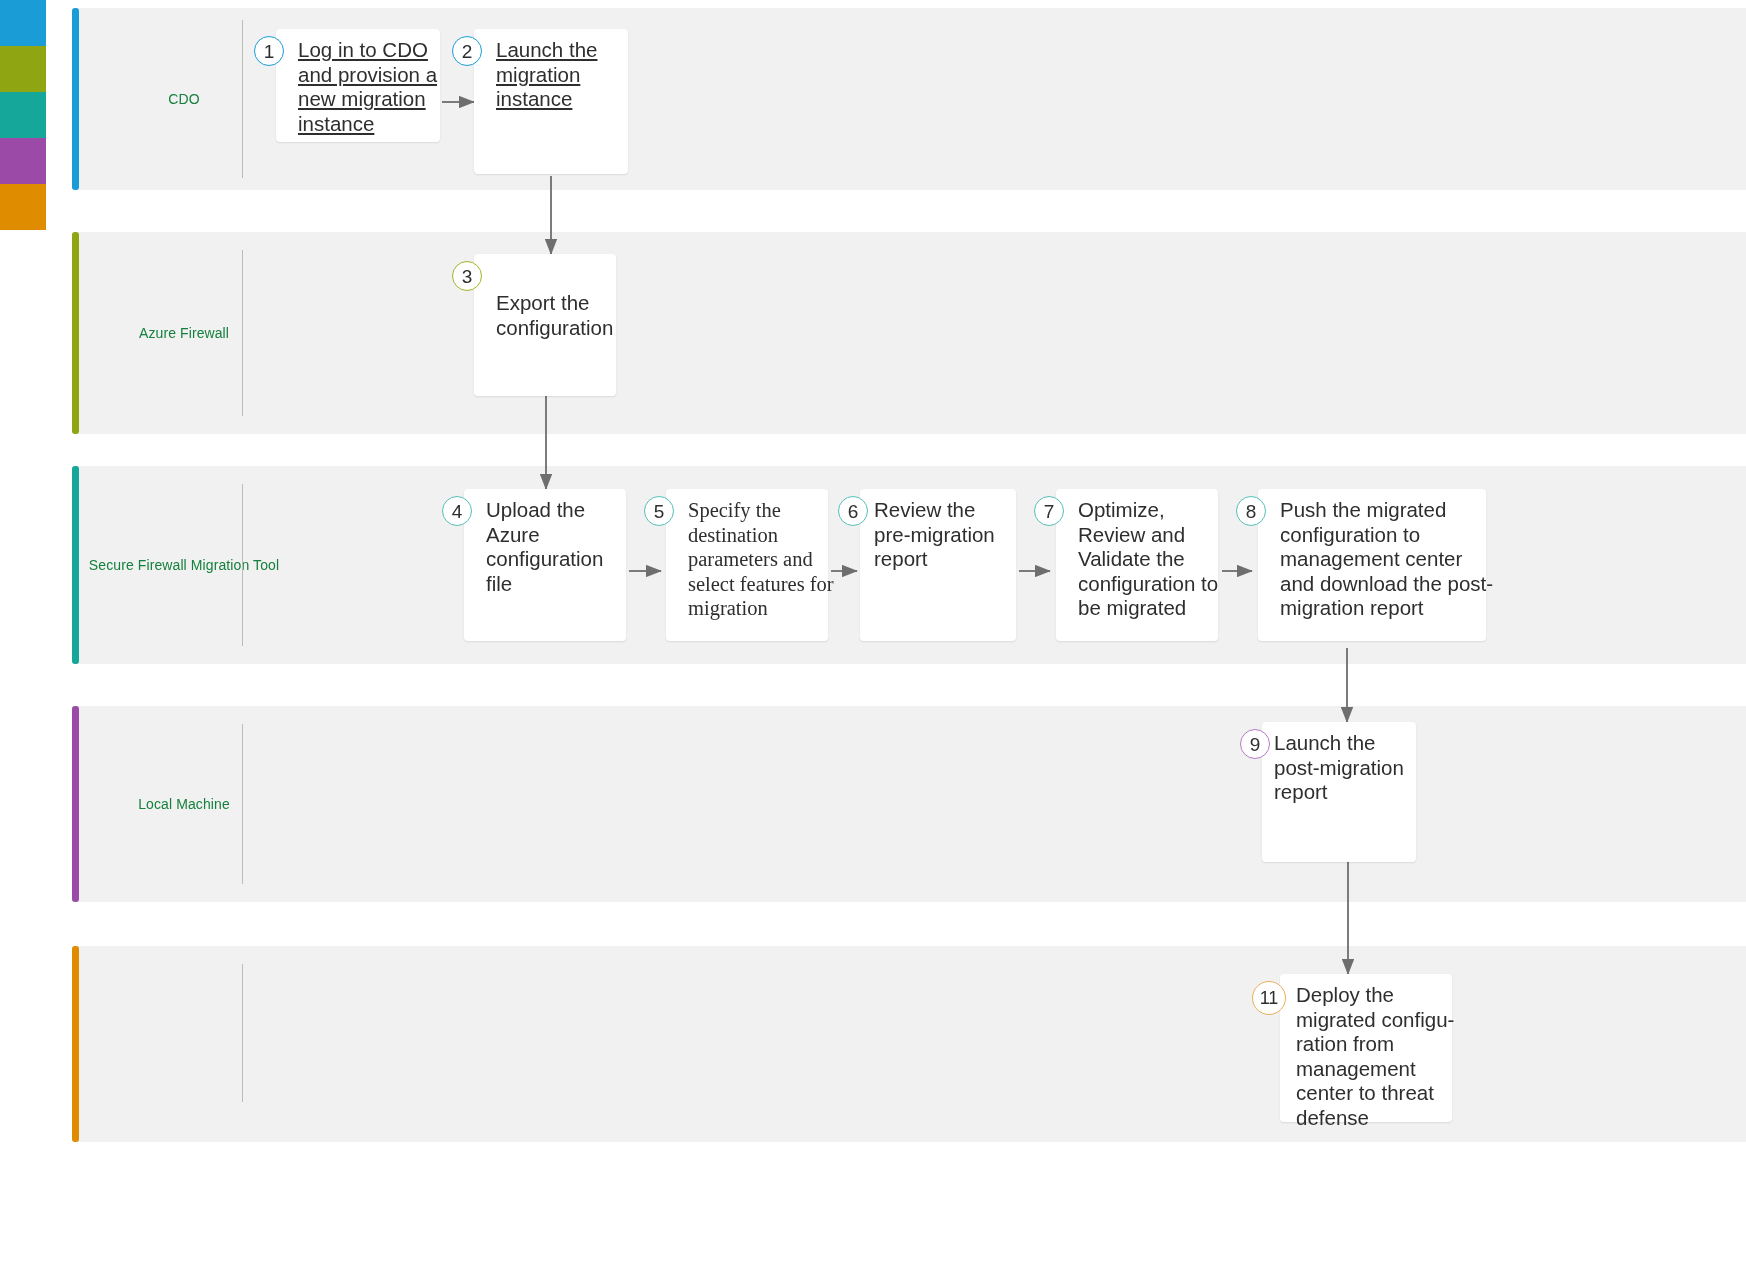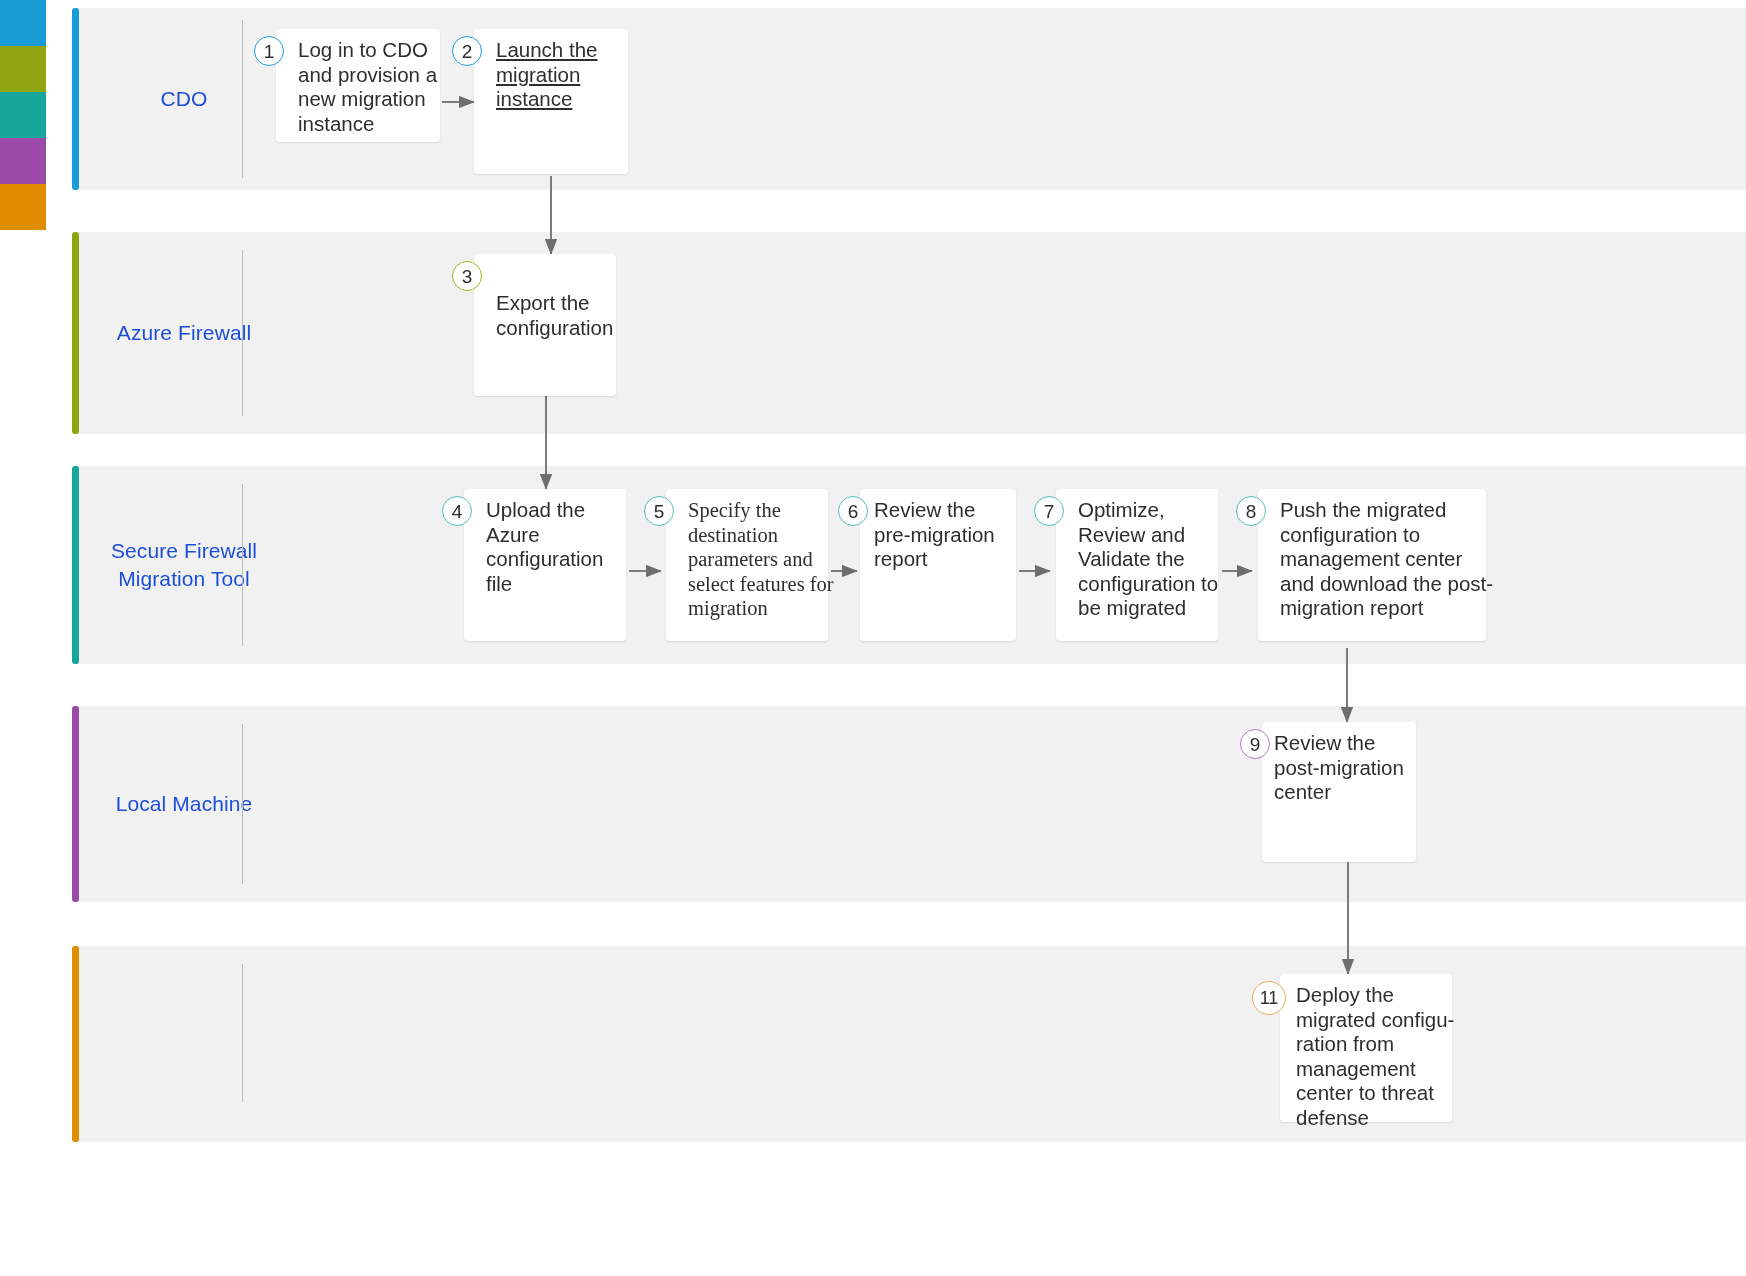--- a/index.html
+++ b/index.html
@@ -48,23 +48,23 @@
   .lane-label {
     position: absolute;
     left: 14px;
     top: 0;
     bottom: 0;
     width: 196px;
     display: flex;
     align-items: center;
     justify-content: center;
     text-align: center;
-    font-size: 21px;
+    font-size: 14px;
     line-height: 28px;
-    color: #1d4ed8;
+    color: #15803d;
     letter-spacing: .1px;
   }
   .lane-divider {
     position: absolute;
     width: 1px;
     background: #bcbcbc;
   }
 
   
   .step {
@@ -177,21 +177,21 @@
     <line x1="1347" y1="648" x2="1347" y2="722" stroke="#6e6e6e" stroke-width="1.8" marker-end="url(#arrowhead)"></line>
 
     <line x1="1348" y1="862" x2="1348" y2="974" stroke="#6e6e6e" stroke-width="1.8" marker-end="url(#arrowhead)"></line>
   </svg>
 </div>
 
 <div class="step" style="left:276px; top:29px; width:164px; height:113px;">
   <div class="step-badge" style="border-color:#1a9cd7;">
     <span>1</span>
   </div>
-  <div class="step-text" style="width:146px;">Log in to CDO and provision a new migration instance</div>
+  <div class="step-text" style="width:146px;text-decoration:underline;">Log in to CDO and provision a new migration instance</div>
 </div>
 
 <div class="step" style="left:474px; top:29px; width:154px; height:145px;">
   <div class="step-badge" style="border-color:#1a9cd7;">
     <span>2</span>
   </div>
   <div class="step-text" style="width:128px;text-decoration:underline;">Launch the migration instance</div>
 </div>
 
 <div class="step" style="left:474px; top:254px; width:142px; height:142px;">
@@ -233,21 +233,21 @@
   <div class="step-badge" style="border-color:#56bfb8;">
     <span>8</span>
   </div>
   <div class="step-text" style="width:214px;">Push the migrated configuration to management center and download the post-migration report</div>
 </div>
 
 <div class="step" style="left:1262px; top:722px; width:154px; height:140px;">
   <div class="step-badge" style="border-color:#b77ac2;">
     <span>9</span>
   </div>
-  <div class="step-text" style="width:146px; left:12px;">Review the post-migration center</div>
+  <div class="step-text" style="width:146px; left:12px;">Launch the post-migration report</div>
 </div>
 
 <div class="step" style="left:1280px; top:974px; width:172px; height:148px;">
   <div class="step-badge" style="border-color:#e8b05c; left:-28px; width:34px; height:34px; font-size:18px;">
     <span>11</span>
   </div>
   <div class="step-text" style="width:160px; left:16px;">Deploy the migrated configu-ration from management center to threat defense</div>
 </div>
 
 </body></html>

